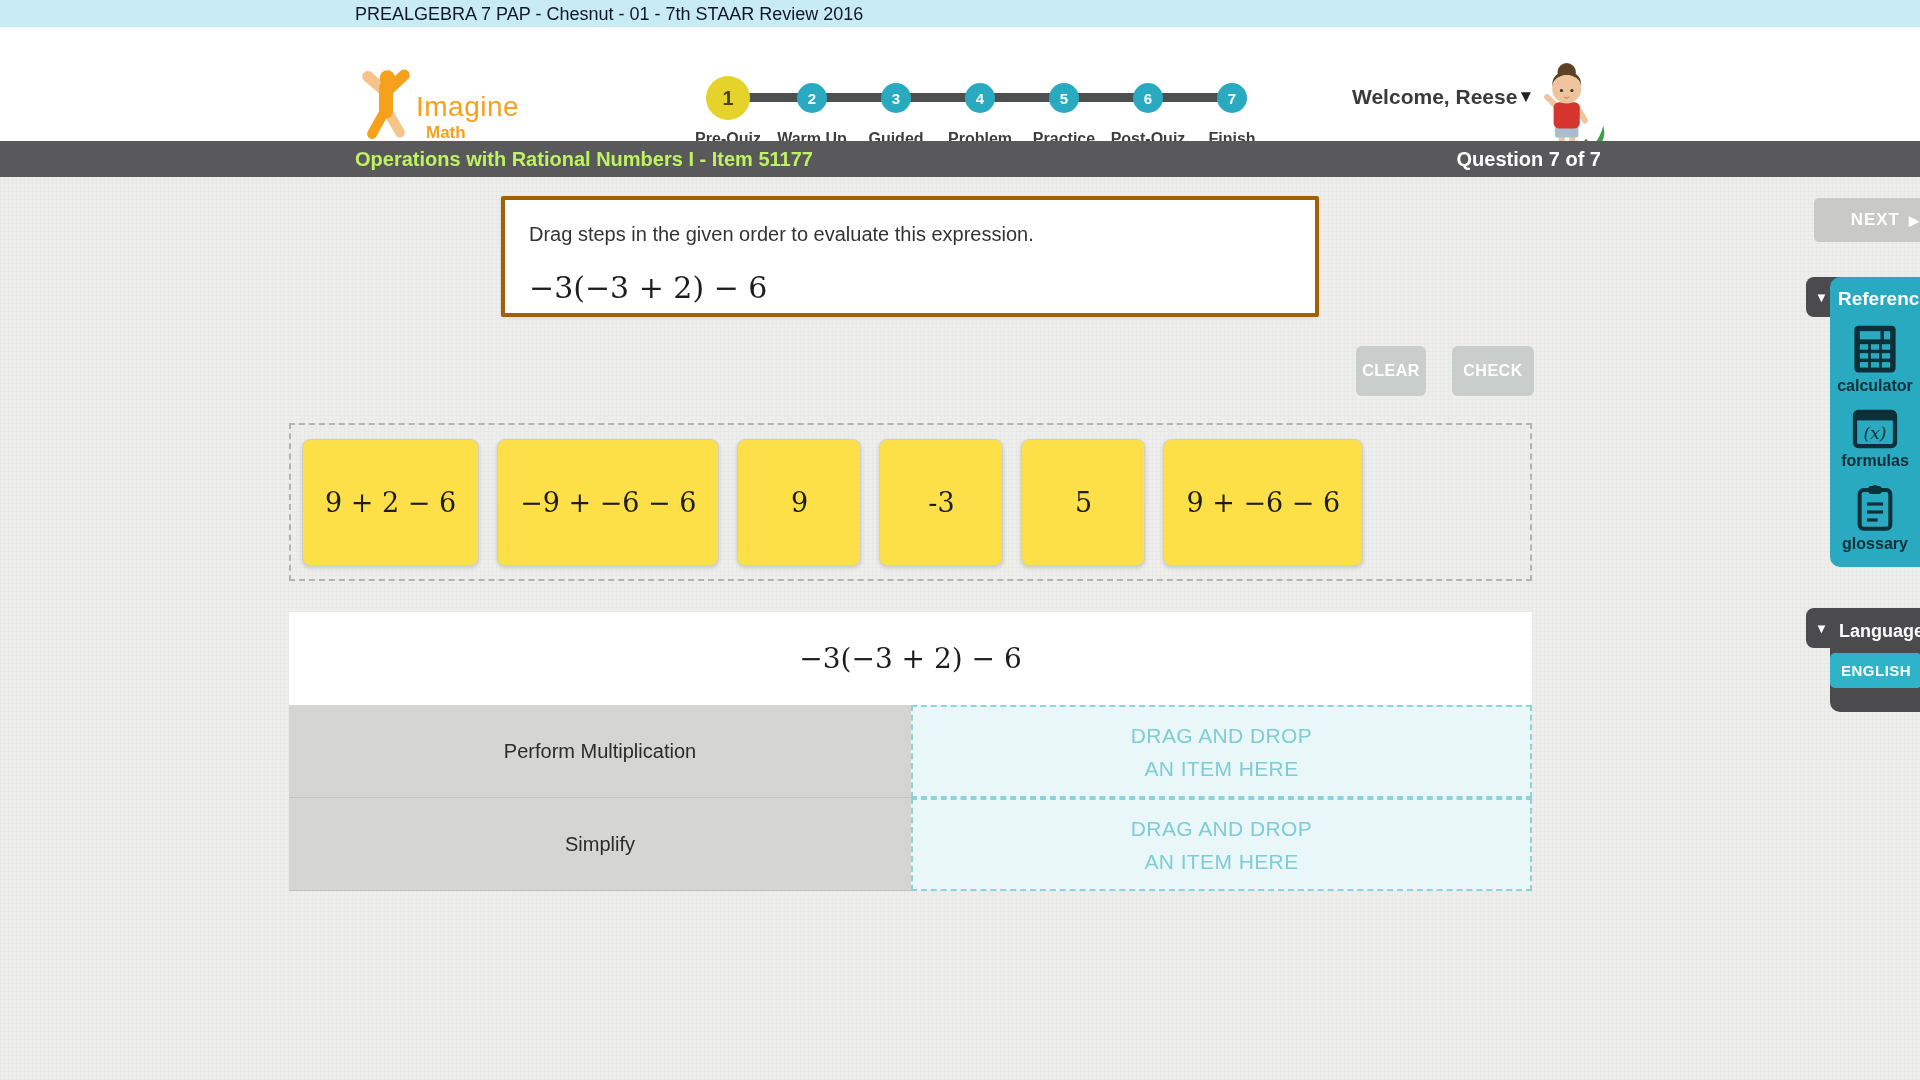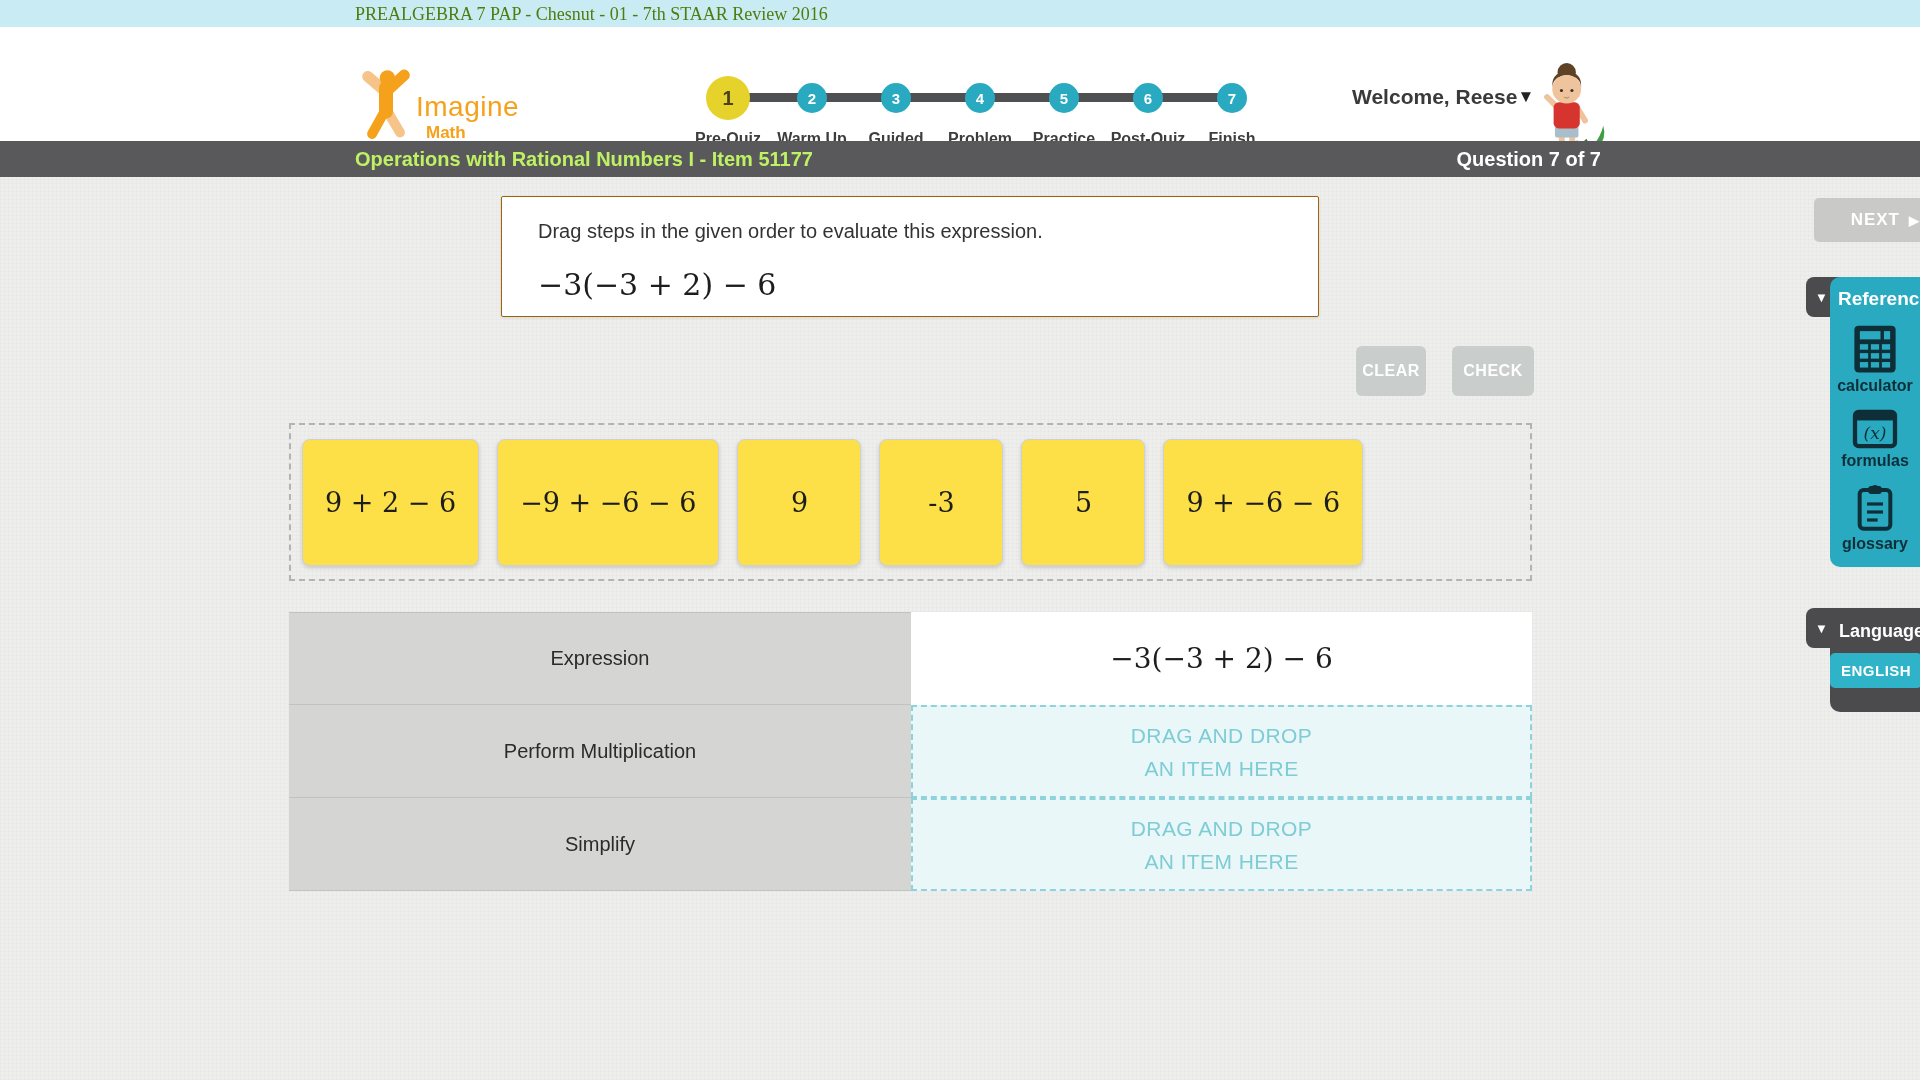--- a/index.html
+++ b/index.html
@@ -10,21 +10,21 @@
     background-color:#eeeeec;
     background-image:
       repeating-linear-gradient(0deg, rgba(0,0,0,0.015) 0 1px, transparent 1px 4px),
       repeating-linear-gradient(90deg, rgba(0,0,0,0.015) 0 1px, transparent 1px 4px);
     overflow:hidden;
   }
 
   
   .topbar { position:absolute; left:0; top:0; width:100%; height:27px; background:#c9ecf4; }
   .topbar-title { position:absolute; left:355px; top:50%; transform:translateY(-50%);
-    font-size:18px; color:#4d7c0f;font-family:Liberation Serif, serif; }
+    font-size:18px; color:#0f172a; }
 
   
   .header { position:absolute; left:0; top:27px; width:100%; height:114px; background:#ffffff; }
 
   .logo { position:absolute; left:358px; top:40px; width:170px; height:82px; }
   .logo svg { position:absolute; left:0; top:2px; }
   .logo-text { position:absolute; left:58px; top:26px; line-height:1; }
   .logo-imagine { color:#f5a11c; font-size:28px; font-weight:normal; letter-spacing:0.5px; }
   .logo-math { color:#f5a11c; font-size:17px; font-weight:bold; margin:3px 0 0 10px; }
 
@@ -50,22 +50,22 @@
   .titlebar { position:absolute; left:0; top:141px; width:100%; height:36px; background:#59595b; }
   .lesson-title { position:absolute; left:355px; top:50%; transform:translateY(-50%);
     color:#bef264; font-weight:bold; font-size:20px; }
   .question-counter { position:absolute; right:319px; top:50%; transform:translateY(-50%);
     color:#fff; font-weight:bold; font-size:20px; }
 
   
   .main { position:absolute; left:0; top:177px; right:0; bottom:0; }
 
   .instruction-box { position:absolute; left:501px; top:19px; width:818px; height:121px;
-    background:#fff; border:1px solid #a16207; border-radius:2px;
-    box-shadow:0 1px 3px rgba(0,0,0,0.10); padding:23px 36px; }
+    background:#fff; border:4px solid #a16207; border-radius:2px;
+    box-shadow:0 1px 3px rgba(0,0,0,0.10); padding:23px 24px; }
   .instruction-text { font-size:20px; color:#333; }
   .math { font-family:"DejaVu Serif", serif; color:#1d1d1d; }
   .instruction-math { font-size:30px; margin-top:24px; }
 
   .action-btn { position:absolute; top:169px; height:50px; background:#c9cdcc; border:none;
     border-radius:6px; color:#fff; font-weight:bold; font-size:16px; letter-spacing:0.5px;
     font-family:"Liberation Sans", sans-serif; cursor:pointer; }
   .clear-btn { left:1356px; width:70px; }
   .check-btn { left:1452px; width:82px; }
 
@@ -228,21 +228,20 @@
     <div class="tile">9 + 2 − 6</div>
     <div class="tile">−9 + −6 − 6</div>
     <div class="tile">9</div>
     <div class="tile">-3</div>
     <div class="tile">5</div>
     <div class="tile">9 + −6 − 6</div>
   </div>
 
   <div class="steps-table">
     <div class="trow">
-      <div class="tcell-label">Expression</div>
       <div class="tcell-value math">−3(−3 + 2) − 6</div>
     </div>
     <div class="trow">
       <div class="tcell-label">Perform Multiplication</div>
       <div class="tcell-drop">
         <span>DRAG AND DROP</span>
         <span>AN ITEM HERE</span>
       </div>
     </div>
     <div class="trow">

